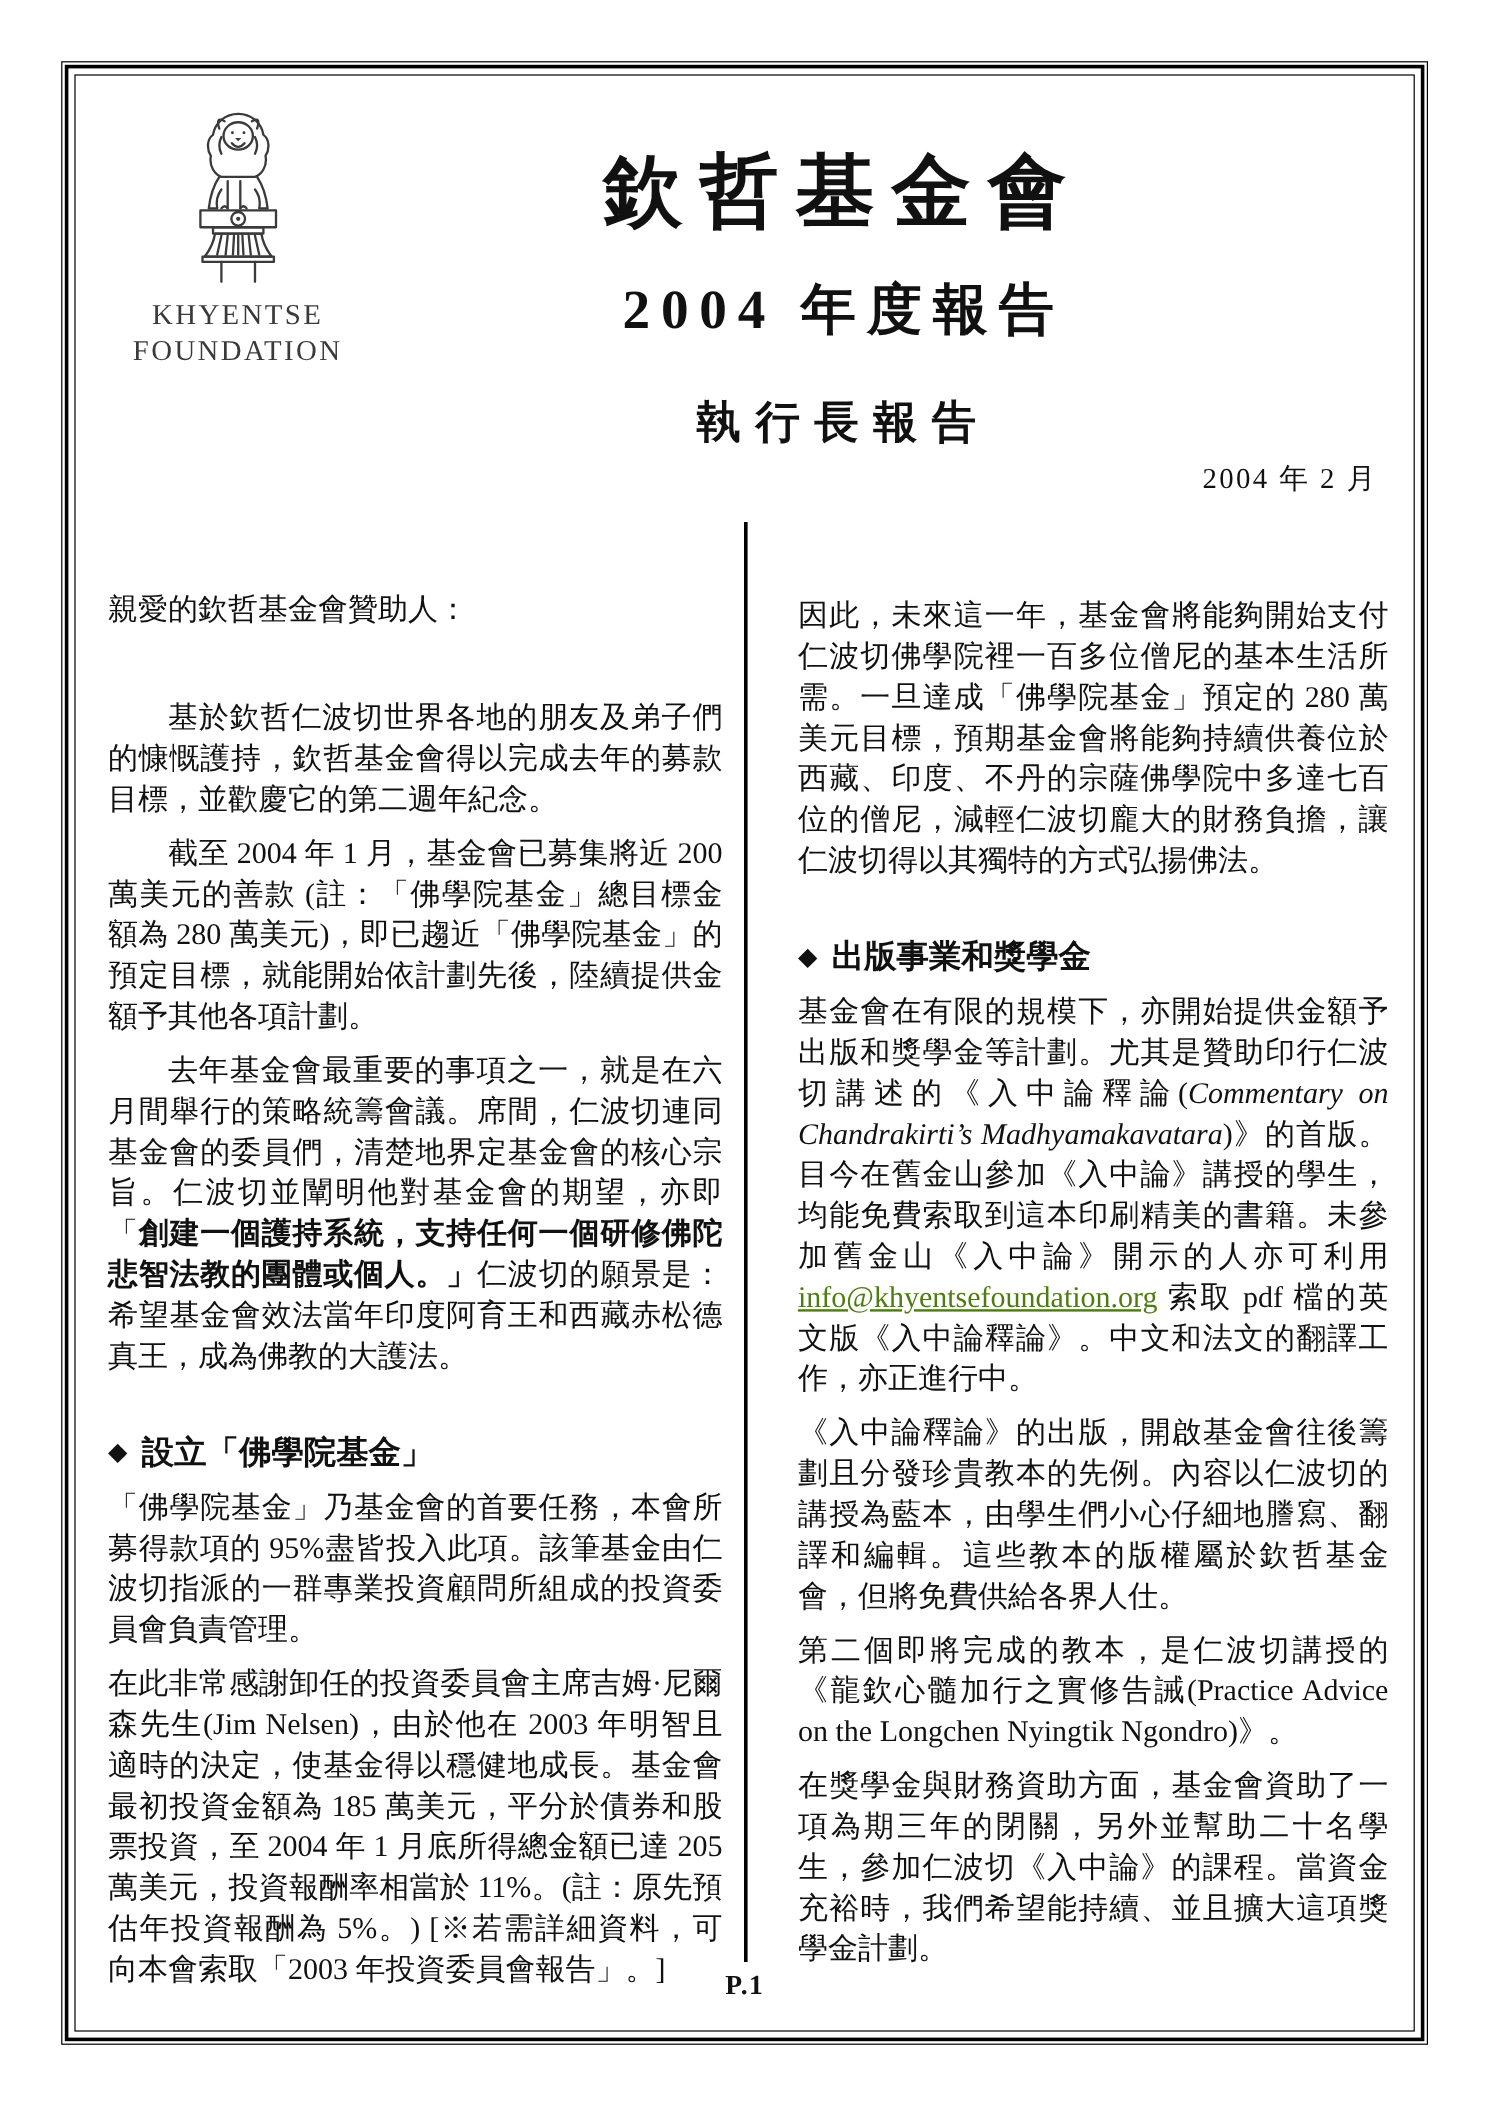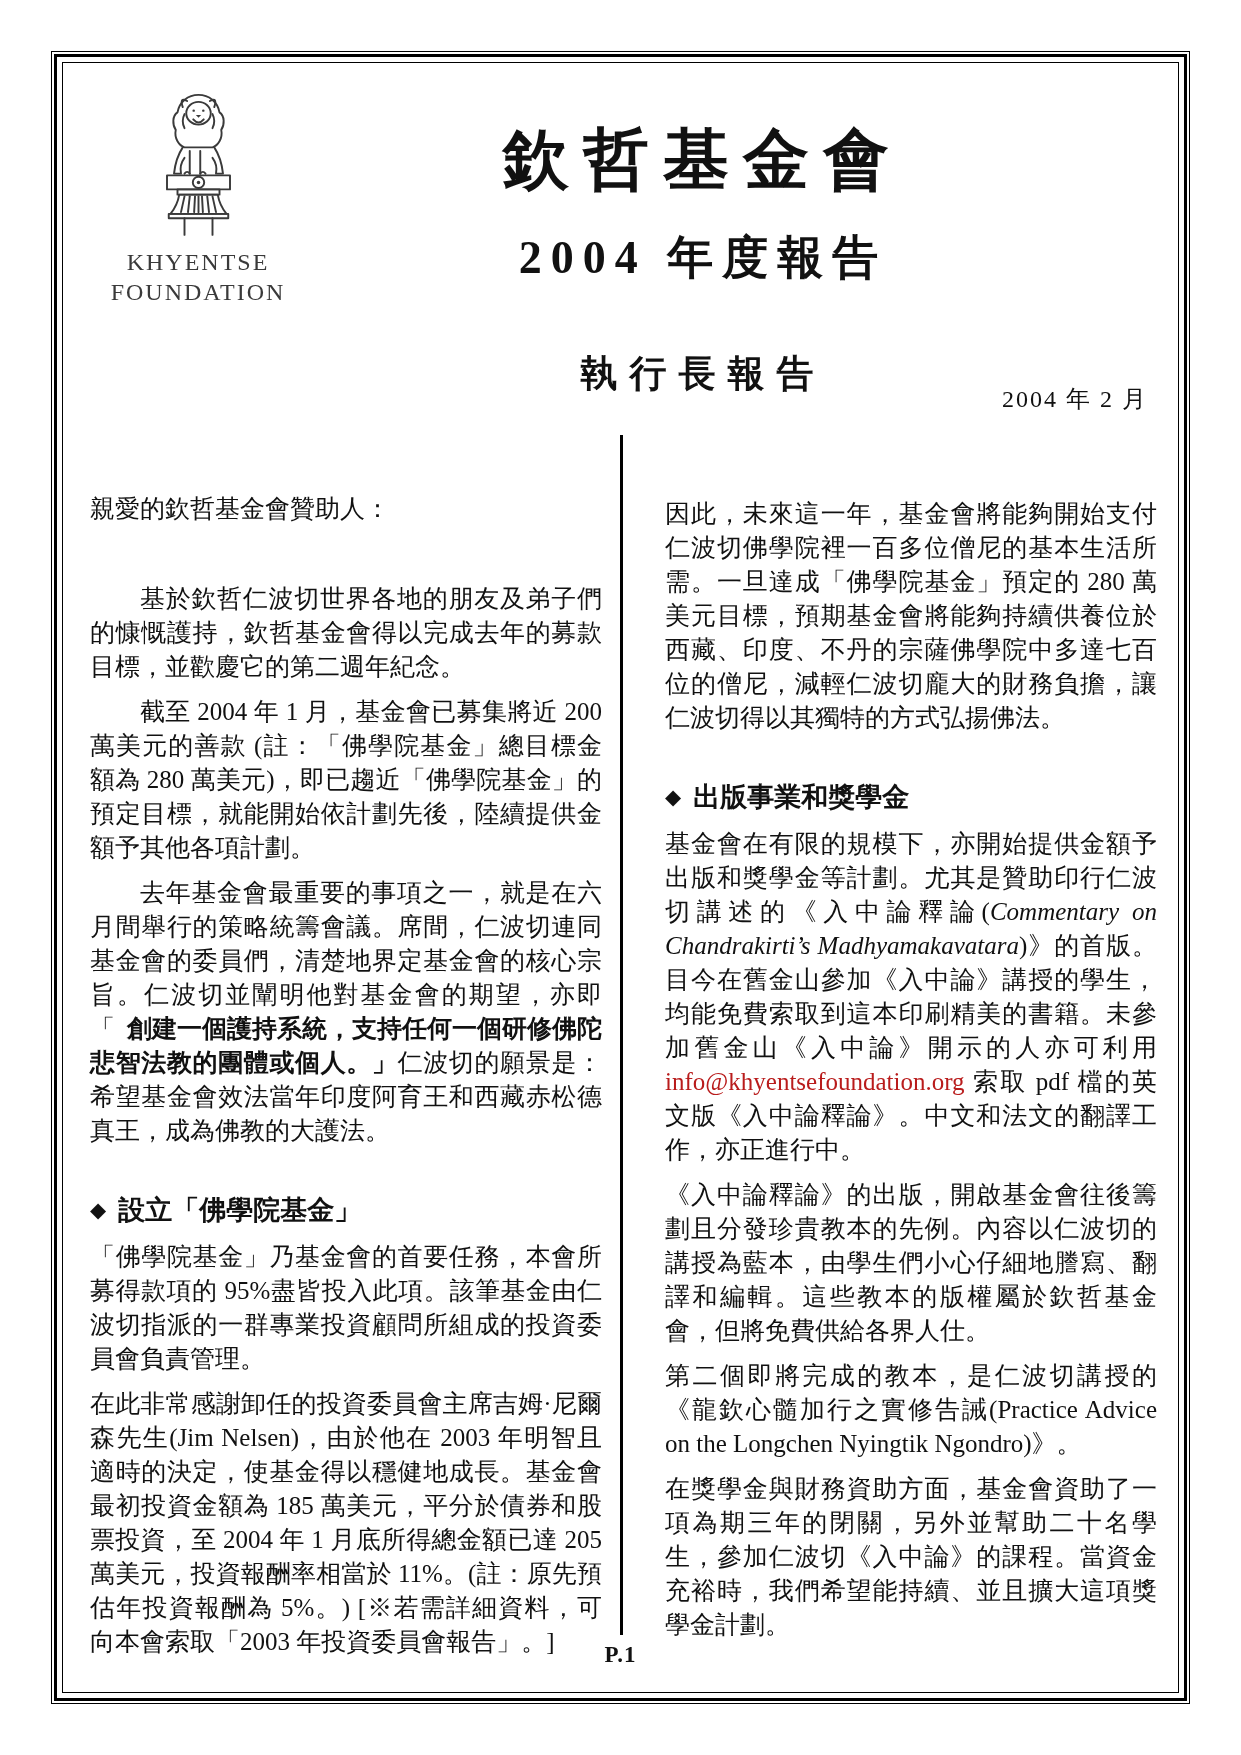--- a/index.html
+++ b/index.html
@@ -23,35 +23,35 @@
     width:100%; height:100%; box-sizing:border-box;
     border:1px solid #000; position:relative; overflow:hidden;
   }
 
   .logo-block { position:absolute; left:30px; top:26px; width:210px; text-align:center; }
   .logo-name { margin-top:4px; font-size:24px; letter-spacing:2px; color:#3a3a3a; line-height:1.25; }
 
   .title-block { position:absolute; left:250px; top:52px; width:780px; text-align:center; }
   .title-line1 { font-size:66px; font-weight:700; letter-spacing:14px; }
   .title-line2 { font-size:46px; font-weight:700; letter-spacing:9px; margin-top:22px; }
-  .subtitle    { font-size:37px; font-weight:700; letter-spacing:12px; margin-top:60px; }
+  .subtitle    { font-size:37px; font-weight:700; letter-spacing:12px; margin-top:38px; }
   .date-line   { position:absolute; top:320px; right:30px; font-size:24px; letter-spacing:2px; }
 
   .body-text { font-size:25px; line-height:34px; text-align:justify; }
   .col-left  { position:absolute; left:27px;  top:429px; width:512px; }
   .col-right { position:absolute; left:602px; top:434px; width:492px; }
   .divider   { position:absolute; left:557px; top:372px; width:3px; height:1200px; background:#000; }
 
   .salutation { margin-bottom:56px; }
   .para   { margin-bottom:11px; }
   .indent { text-indent:50px; }
-  .bold   { font-weight:700;margin-left:12px; }
+  .bold   { font-weight:700; }
   .section-heading { font-weight:700; font-size:27px; margin-top:44px; margin-bottom:12px; line-height:36px; text-align:left; }
   .bullet { font-size:21px; margin-right:12px; vertical-align:2px; }
-  .email  { color:#b91c1c; cursor:pointer; }
+  .email  { color:#4d7c0f; text-decoration:underline; cursor:pointer; }
   .footer { position:absolute; bottom:24px; left:0; width:100%; text-align:center;
             font-size:23px; font-weight:700; letter-spacing:1px; }
 </style>
 </head>
 <body>
 
 <div class="frame-outer">
   <div class="frame-mid">
     <div class="frame-inner">
 

